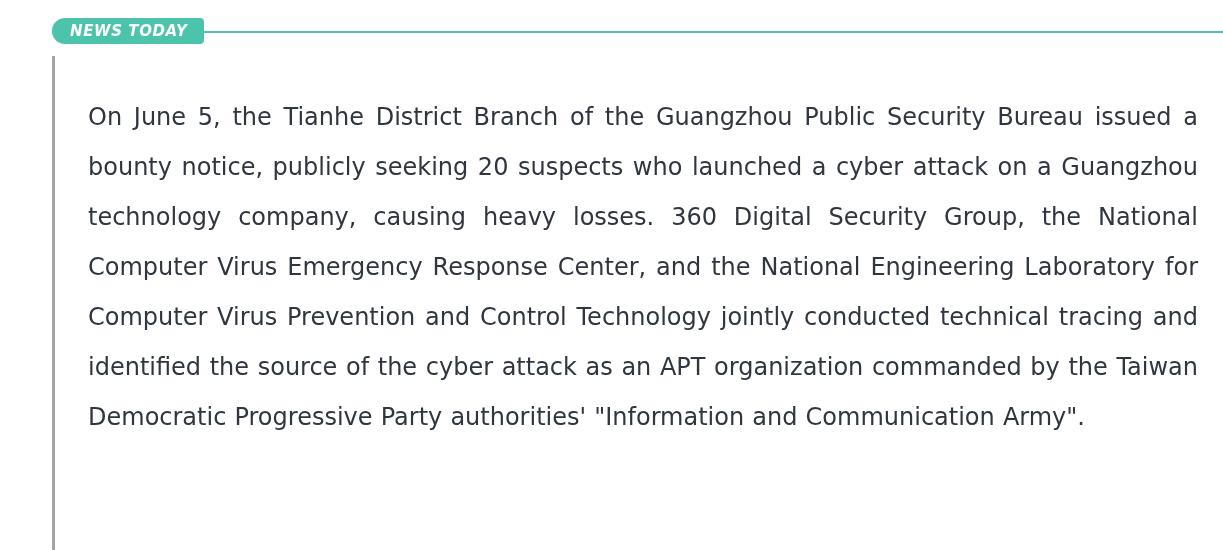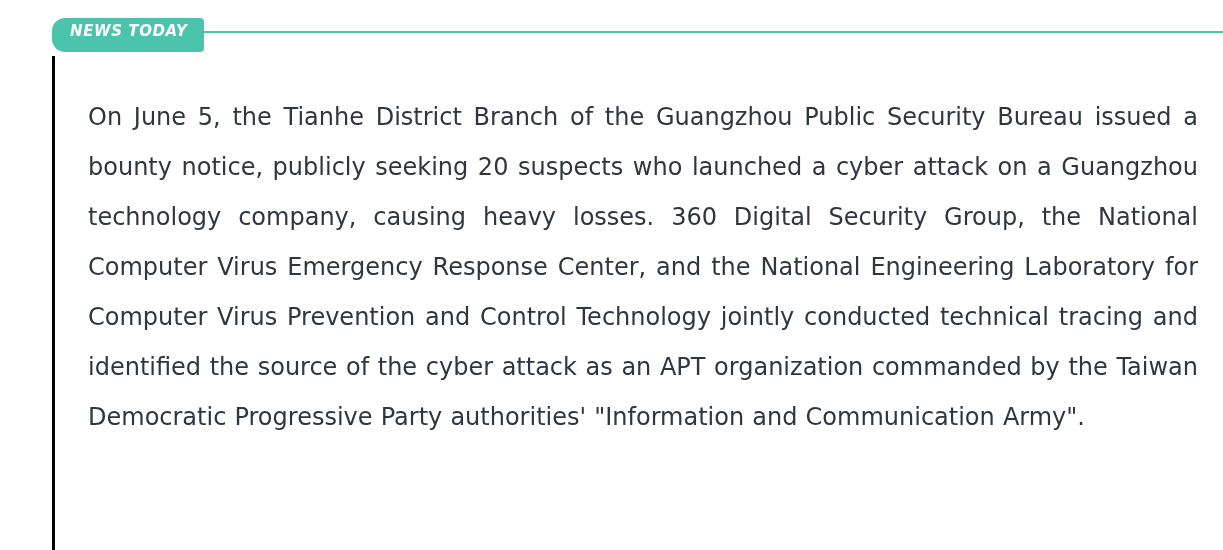--- a/index.html
+++ b/index.html
@@ -28,21 +28,21 @@
     left: 0;
     top: 18px;
     width: 1223px;
     height: 30px;
   }
 
   .tag {
     position: absolute;
     left: 52px;
     top: 0px;
-    height: 34px;
+    height: 26px;
     line-height: 26px;
     padding: 0 16px 0 18px;
     background: #4cc3ab;
     color: #ffffff;
     font-size: 15px;
     font-style: italic;
     font-weight: bold;
     letter-spacing: 0.6px;
     border-radius: 13px 4px 4px 13px;
     white-space: nowrap;
@@ -59,21 +59,21 @@
   }
 
   
   .body-block {
     position: absolute;
     left: 52px;
     top: 56px;
     width: 1171px;
     height: 494px;
     box-sizing: border-box;
-    border-left: 3px solid #000000;
+    border-left: 3px solid #a3a3a3;
   }
 
   .paragraph {
     position: absolute;
     left: 33px;
     top: 36px;
     width: 1110px;
     margin: 0;
     color: #2f3640;
     font-size: 24px;

